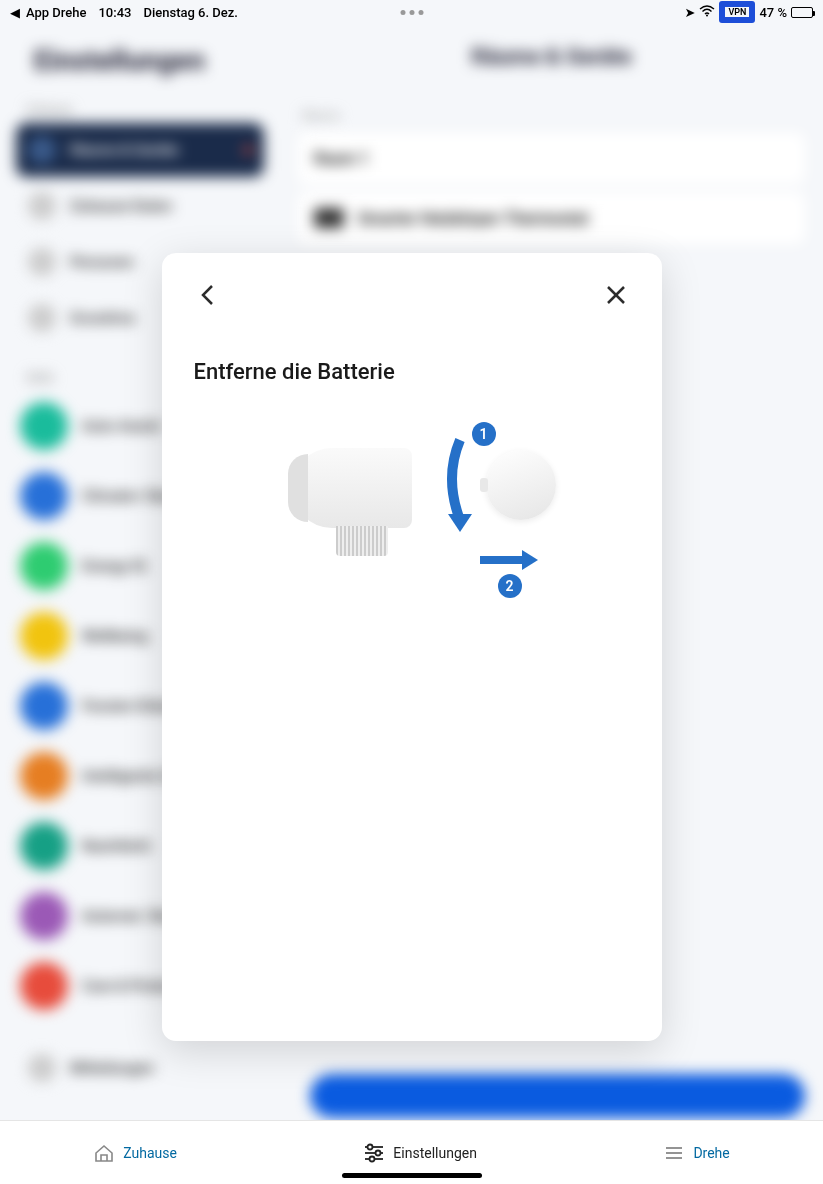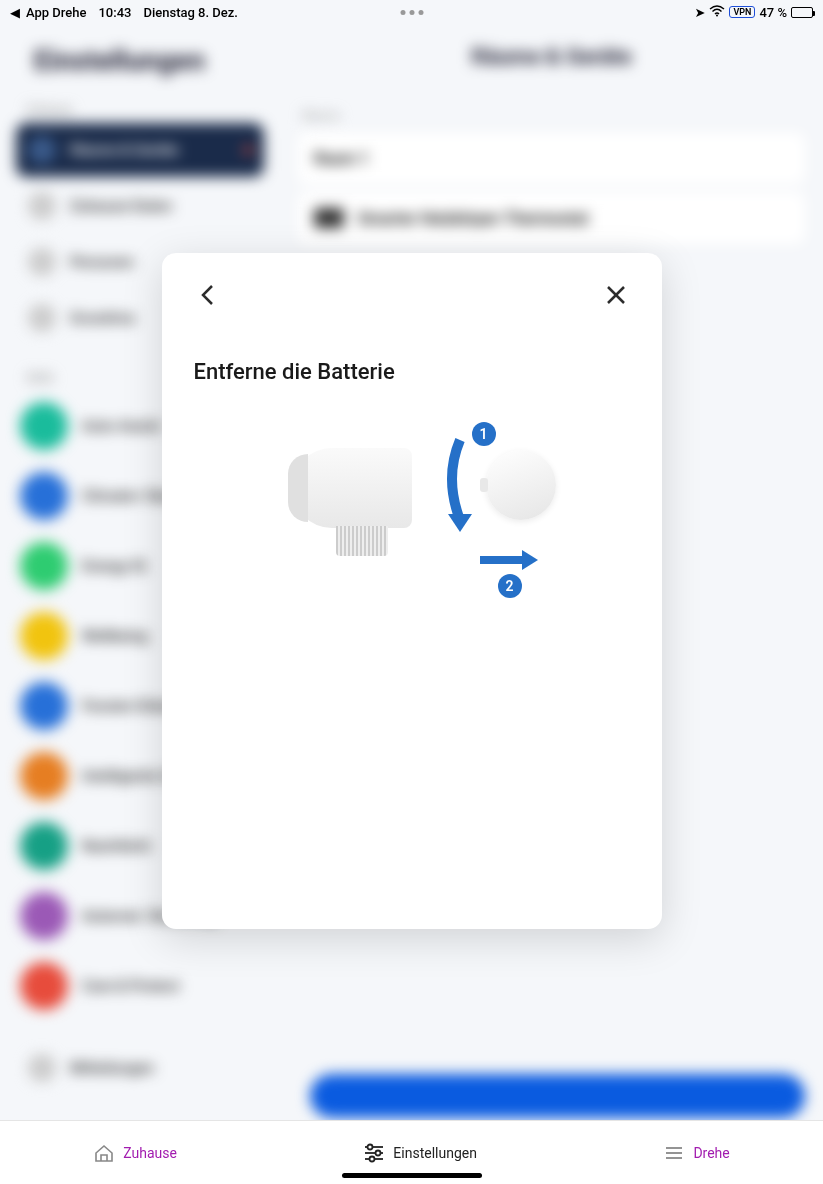--- a/index.html
+++ b/index.html
@@ -4,21 +4,21 @@
 <style>
   * { box-sizing: border-box; margin: 0; padding: 0; font-family: -apple-system, BlinkMacSystemFont, "Segoe UI", Roboto, Helvetica, Arial, sans-serif; }
   body { width: 823px; height: 1184px; background: #f5f7fa; position: relative; overflow: hidden; }
 
   
   .status-bar { position: absolute; top: 0; left: 0; right: 0; height: 24px; display: flex; align-items: center; padding: 0 10px; font-size: 13px; font-weight: 500; color: #000; }
   .status-left { display: flex; align-items: center; gap: 6px; }
   .status-center { position: absolute; left: 50%; transform: translateX(-50%); display: flex; gap: 4px; }
   .status-center span { width: 5px; height: 5px; background: #999; border-radius: 50%; }
   .status-right { margin-left: auto; display: flex; align-items: center; gap: 4px; }
-  .vpn-badge { border: 1px solid #1d4ed8; border-radius: 3px; padding: 0 3px; font-size: 9px; font-weight: 600; }
+  .vpn-badge { border: 6px solid #1d4ed8; border-radius: 3px; padding: 0 3px; font-size: 9px; font-weight: 600; }
   .battery { width: 22px; height: 11px; border: 1px solid #000; border-radius: 2px; position: relative; }
   .battery::after { content: ''; position: absolute; right: -3px; top: 3px; width: 2px; height: 5px; background: #000; border-radius: 0 1px 1px 0; }
   .battery-fill { height: 100%; width: 77%; background: #000; border-radius: 1px 0 0 1px; }
 
   
   .bg-blur { filter: blur(7px); width: 100%; height: 100%; position: absolute; top: 24px; }
   .bg-header { font-size: 28px; font-weight: 700; color: #1a1a2e; padding: 20px 18px; }
   .bg-layout { display: flex; height: 100%; }
   .bg-sidebar { width: 280px; padding: 0 16px; }
   .bg-main { flex: 1; padding: 20px 18px; }
@@ -40,21 +40,21 @@
   .c-red { background: #e74c3c; }
   .c-dblue { background: #2770d8; }
   .c-tealg { background: #16a085; }
   .bg-main-title { font-size: 22px; font-weight: 700; color: #1a1a2e; text-align: center; margin-bottom: 30px; }
   .bg-main-label { font-size: 12px; color: #999; padding: 10px 4px; }
   .bg-card { background: #fff; border-radius: 8px; padding: 16px; margin-bottom: 8px; display: flex; align-items: center; }
   .bg-card-icon { width: 30px; height: 20px; background: #333; border-radius: 4px; margin-right: 14px; }
   .bg-add-btn { position: absolute; bottom: 90px; left: 310px; right: 18px; height: 44px; background: #0a5be0; border-radius: 22px; }
 
   
-  .modal { position: absolute; top: 253px; left: 50%; transform: translateX(-50%); width: 500px; height: 676px; background: #fff; border-radius: 14px; box-shadow: 0 10px 40px rgba(0,0,0,.15); padding: 28px 32px; display: flex; flex-direction: column; }
+  .modal { position: absolute; top: 253px; left: 50%; transform: translateX(-50%); width: 500px; height: 788px; background: #fff; border-radius: 14px; box-shadow: 0 10px 40px rgba(0,0,0,.15); padding: 28px 32px; display: flex; flex-direction: column; }
   .modal-header { display: flex; justify-content: space-between; align-items: center; margin-bottom: 50px; }
   .modal-back, .modal-close { width: 28px; height: 28px; cursor: pointer; display: flex; align-items: center; justify-content: center; }
   .modal-back svg, .modal-close svg { stroke: #2c2c2c; stroke-width: 2.5; fill: none; }
   .modal-title { font-size: 22px; font-weight: 500; color: #1a1a1a; margin-bottom: 24px; }
   .modal-illustration { height: 200px; display: flex; align-items: center; justify-content: center; margin-bottom: 30px; position: relative; }
   .modal-desc { font-size: 17px; color: #333; line-height: 1.4; margin-bottom: auto; }
   .modal-btn { width: 100%; height: 44px; background: #0a5be0; color: #fff; border: none; border-radius: 22px; font-size: 16px; font-weight: 500; cursor: pointer; margin-bottom: 60px; }
 
   
   .device-body { width: 120px; height: 80px; background: linear-gradient(180deg, #fafafa, #e8e8e8); border-radius: 40px 8px 8px 40px; position: relative; }
@@ -63,33 +63,33 @@
   .device-cap { width: 70px; height: 70px; background: linear-gradient(160deg, #fff, #e5e5e5); border-radius: 50%; position: absolute; right: 62px; top: 50px; box-shadow: 0 2px 6px rgba(0,0,0,.08); }
   .device-cap::before { content:''; position:absolute; left:-6px; top:28px; width:8px; height:14px; background:#e8e8e8; border-radius:3px; }
   .arrow-curve { position: absolute; left: 198px; top: 20px; }
   .arrow-right { position: absolute; left: 238px; top: 142px; }
   .num-badge { width: 24px; height: 24px; background: #2570c8; color: #fff; border-radius: 50%; display: flex; align-items: center; justify-content: center; font-size: 14px; font-weight: 600; position: absolute; }
   .num1 { left: 230px; top: 14px; }
   .num2 { left: 256px; top: 166px; }
 
   
   .bottom-nav { position: absolute; bottom: 0; left: 0; right: 0; height: 64px; background: #fff; border-top: 1px solid #e5e5e5; display: flex; align-items: center; justify-content: space-around; }
-  .nav-item { display: flex; align-items: center; gap: 8px; font-size: 14px; color: #a21caf; }
+  .nav-item { display: flex; align-items: center; gap: 8px; font-size: 14px; color: #0369a1; }
   .nav-item.active { color: #222; }
   .home-indicator { position: absolute; bottom: 6px; left: 50%; transform: translateX(-50%); width: 140px; height: 5px; background: #000; border-radius: 3px; }
 </style>
 </head>
 <body>
 
 <div class="status-bar">
   <div class="status-left">
     <span>◀</span>
     <span>App Drehe</span>
     <span style="margin-left:6px;">10:43</span>
-    <span style="margin-left:6px;">Dienstag 8. Dez.</span>
+    <span style="margin-left:6px;">Dienstag 6. Dez.</span>
   </div>
   <div class="status-center">
       <span></span>
       <span></span>
       <span></span>
     </div>
   <div class="status-right">
     <span>➤</span>
     <span>
       <svg width="16" height="12" viewBox="0 0 16 12">

